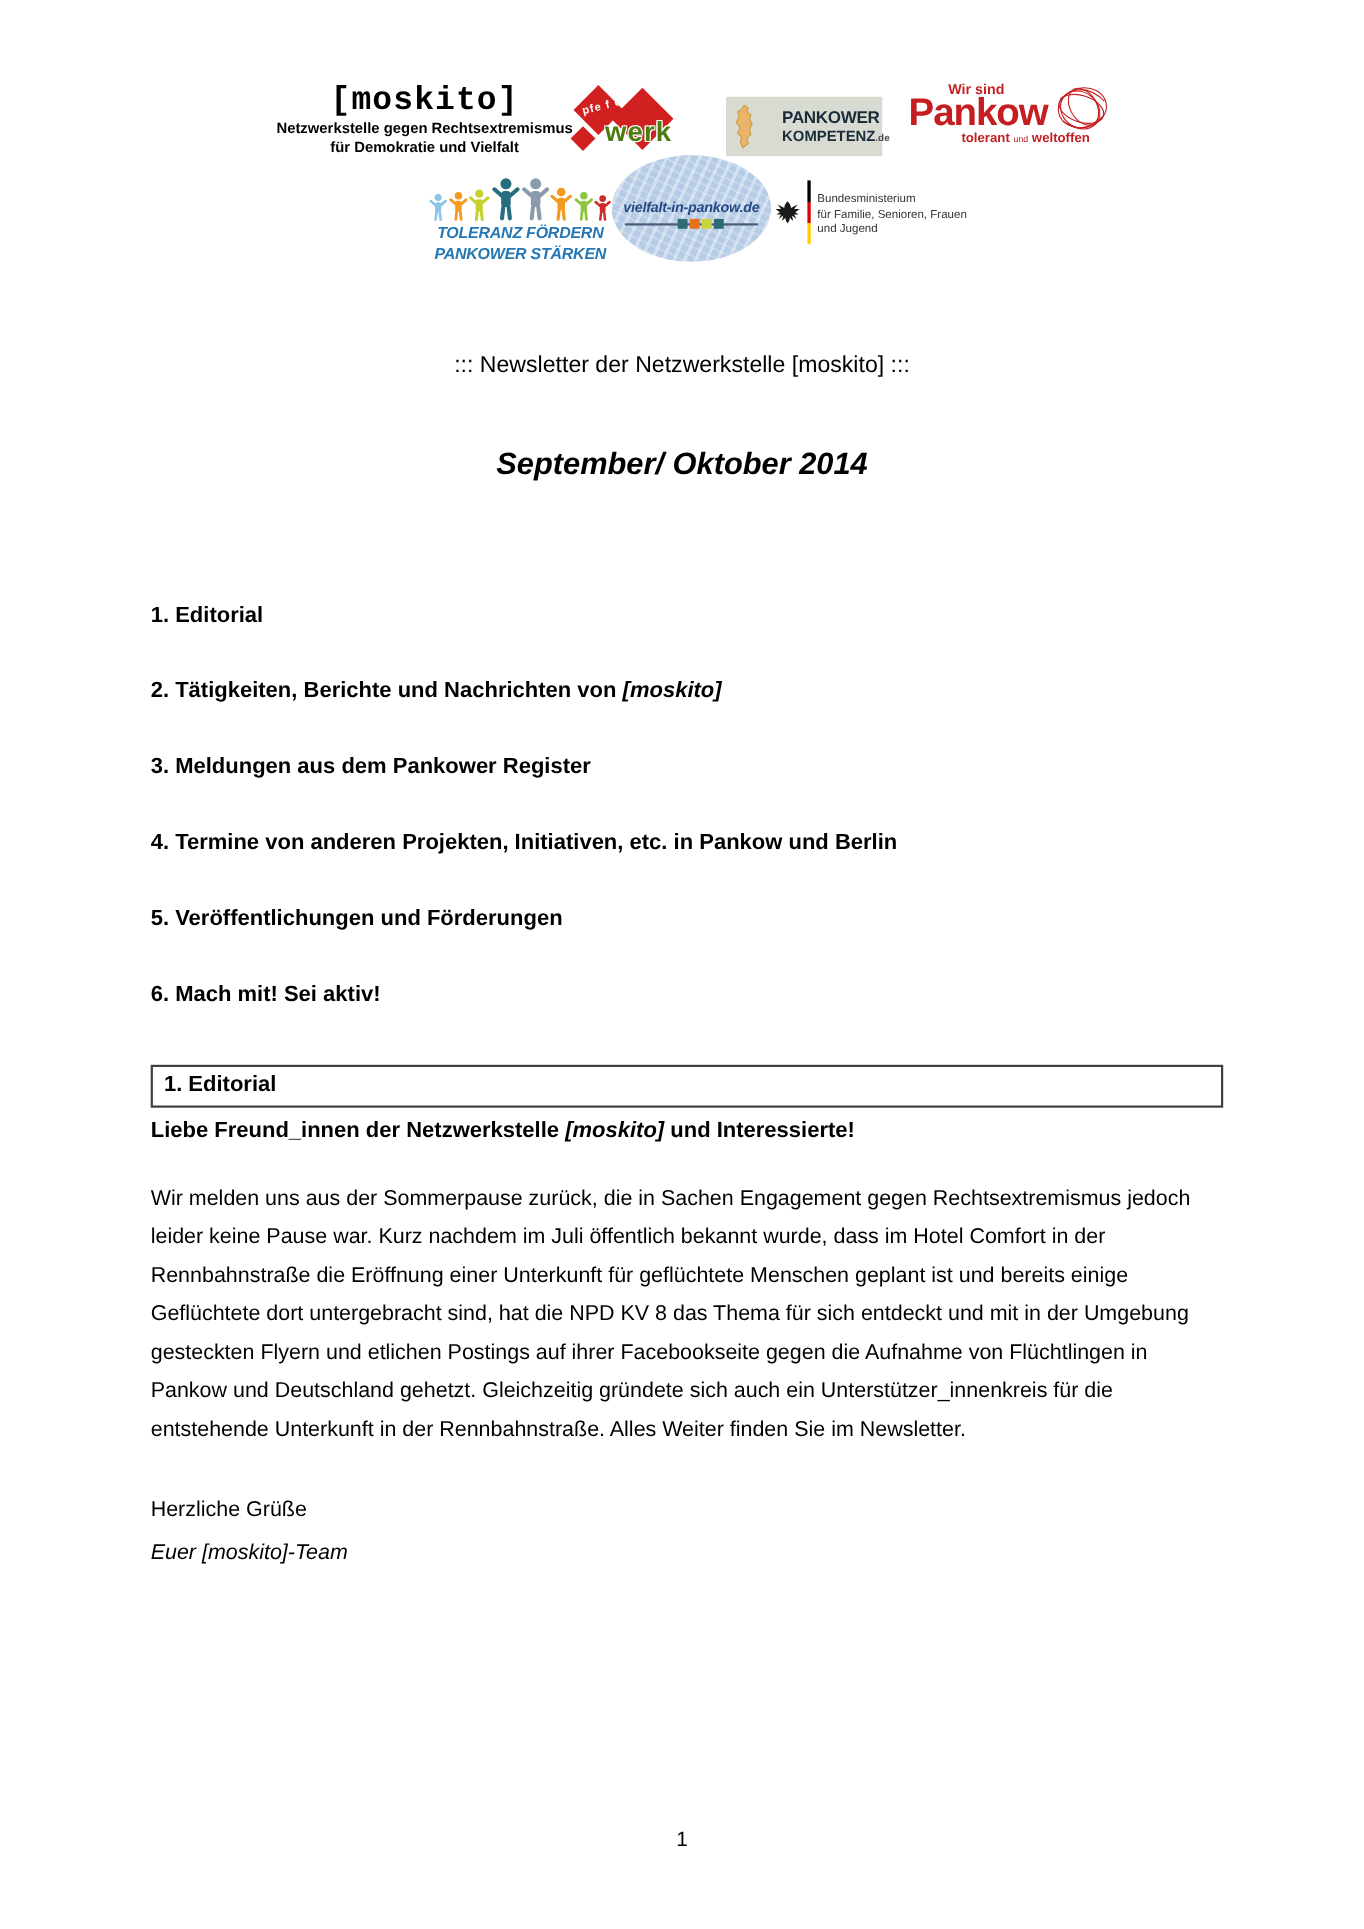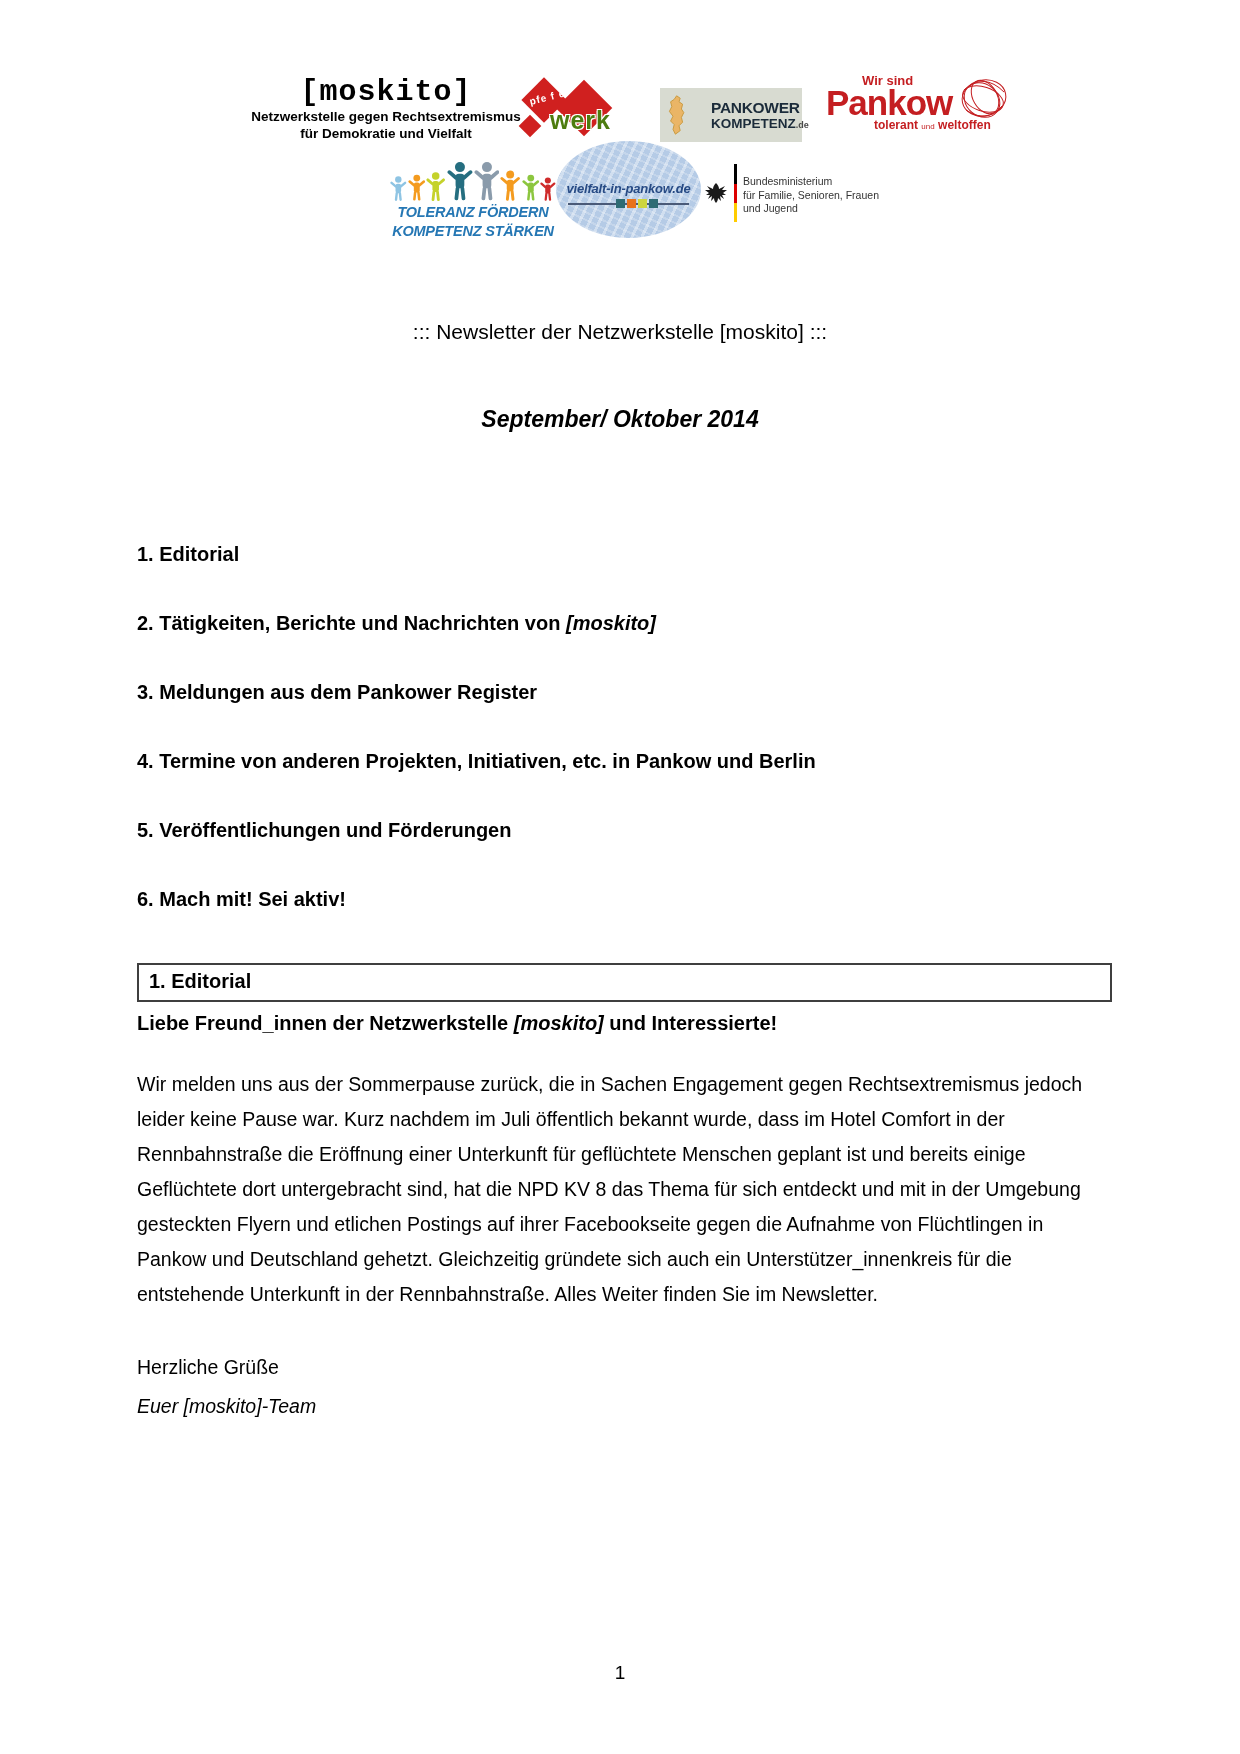--- a/index.html
+++ b/index.html
@@ -64,21 +64,21 @@
   .vf-sq { width:9px; height:9px; }
   .sq1 { background:#2e6b74; } .sq2 { background:#e8721c; } .sq3 { background:#cdd53e; } .sq4 { background:#2e6b74; }
 
   .logo-bmfsfj { position:absolute; left:704px; top:164px; display:flex; align-items:center; gap:6px; }
   .flag-bar { width:3px; height:58px; background:linear-gradient(#000 0 34%, #d00 34% 67%, #fc0 67% 100%); }
   .bmfsfj-text { font-size:10.5px; color:#333; line-height:13.5px; padding-top:5px; }
 
   
   .content { margin-left:137px; width:975px; }
   .masthead-title { text-align:center; font-weight:normal; font-size:21px; margin-top:70px; }
-  .masthead-date  { text-align:center; font-weight:bold; font-style:italic; font-size:23px; margin-top:62px; }
+  .masthead-date  { text-align:center; font-weight:bold; font-style:italic; font-size:28px; margin-top:62px; }
 
   .toc { margin-top:110px; }
   .toc-item { font-weight:bold; font-size:20px; margin-bottom:46px; }
   .toc-item .it { font-style:italic; }
 
   .section-box { border:2px solid #3f3f3f; padding:5px 10px 7px; font-weight:bold; font-size:20px; margin-top:52px; }
   .salutation { font-weight:bold; font-size:20px; margin-top:10px; }
   .salutation .it { font-style:italic; }
   .body-text { font-size:19.5px; line-height:35px; margin-top:32px; }
   .closing { font-size:19.5px; line-height:39px; margin-top:36px; }
@@ -188,21 +188,21 @@
           </svg>
         <svg class="person p8" viewBox="0 0 16 24">
             <g fill="currentColor" stroke="currentColor">
               <circle cx="8" cy="3.4" r="3.1" stroke="none"></circle>
               <rect x="5.3" y="7.5" width="5.4" height="9" rx="2" stroke="none"></rect>
               <path d="M5.5 10 L1.5 6.5 M10.5 10 L14.5 6.5 M6.5 16.5 L5.8 22.8 M9.5 16.5 L10.2 22.8" fill="none" stroke-width="2.3" stroke-linecap="round"></path>
             </g>
           </svg>
       </div>
       <div class="tol-text">TOLERANZ FÖRDERN</div>
-      <div class="tol-text">KOMPETENZ STÄRKEN</div>
+      <div class="tol-text">PANKOWER STÄRKEN</div>
     </div>
 
     <div class="logo-vielfalt">
       <div class="vf-text">vielfalt-in-pankow.de</div>
       <div class="vf-bar">
         <div class="vf-squares">
           <i class="vf-sq sq1"></i>
             <i class="vf-sq sq2"></i>
             <i class="vf-sq sq3"></i>
             <i class="vf-sq sq4"></i>

